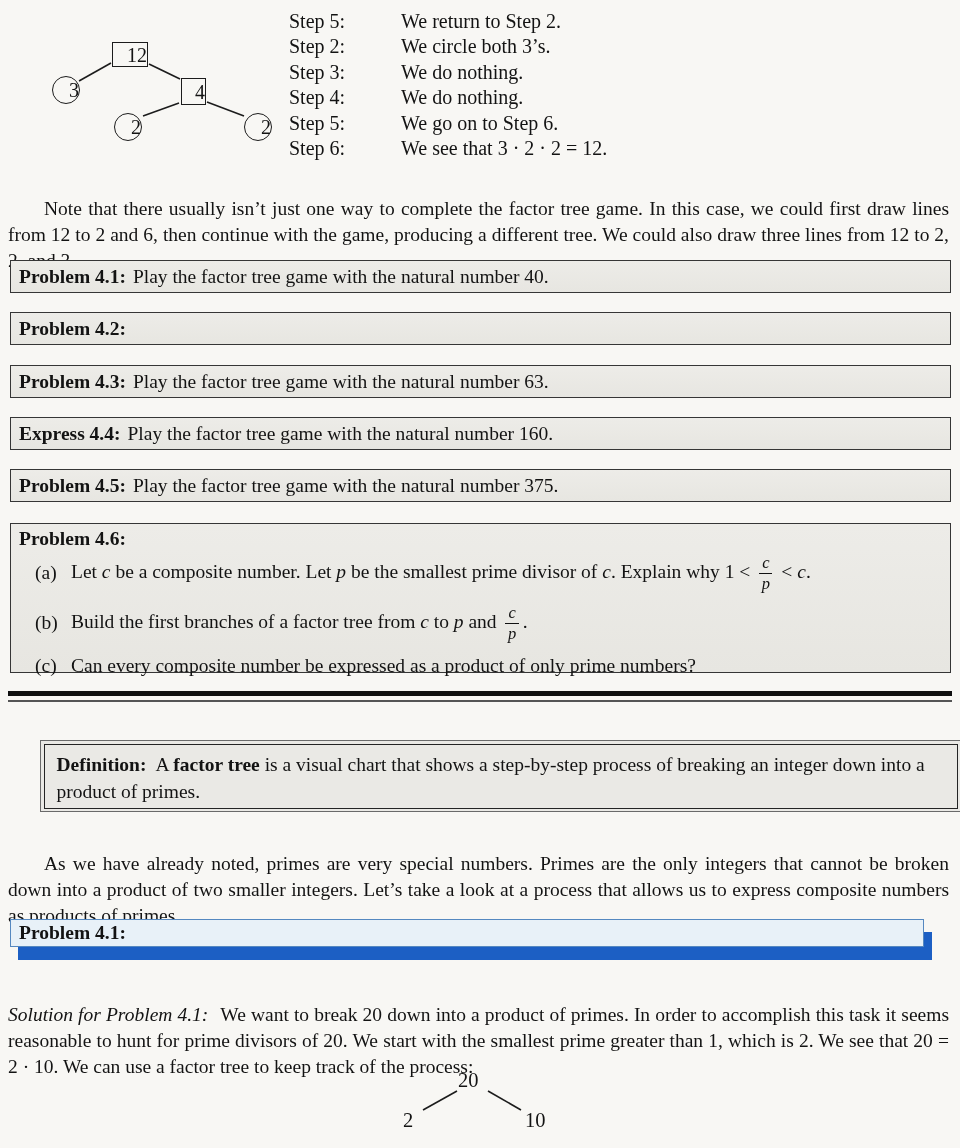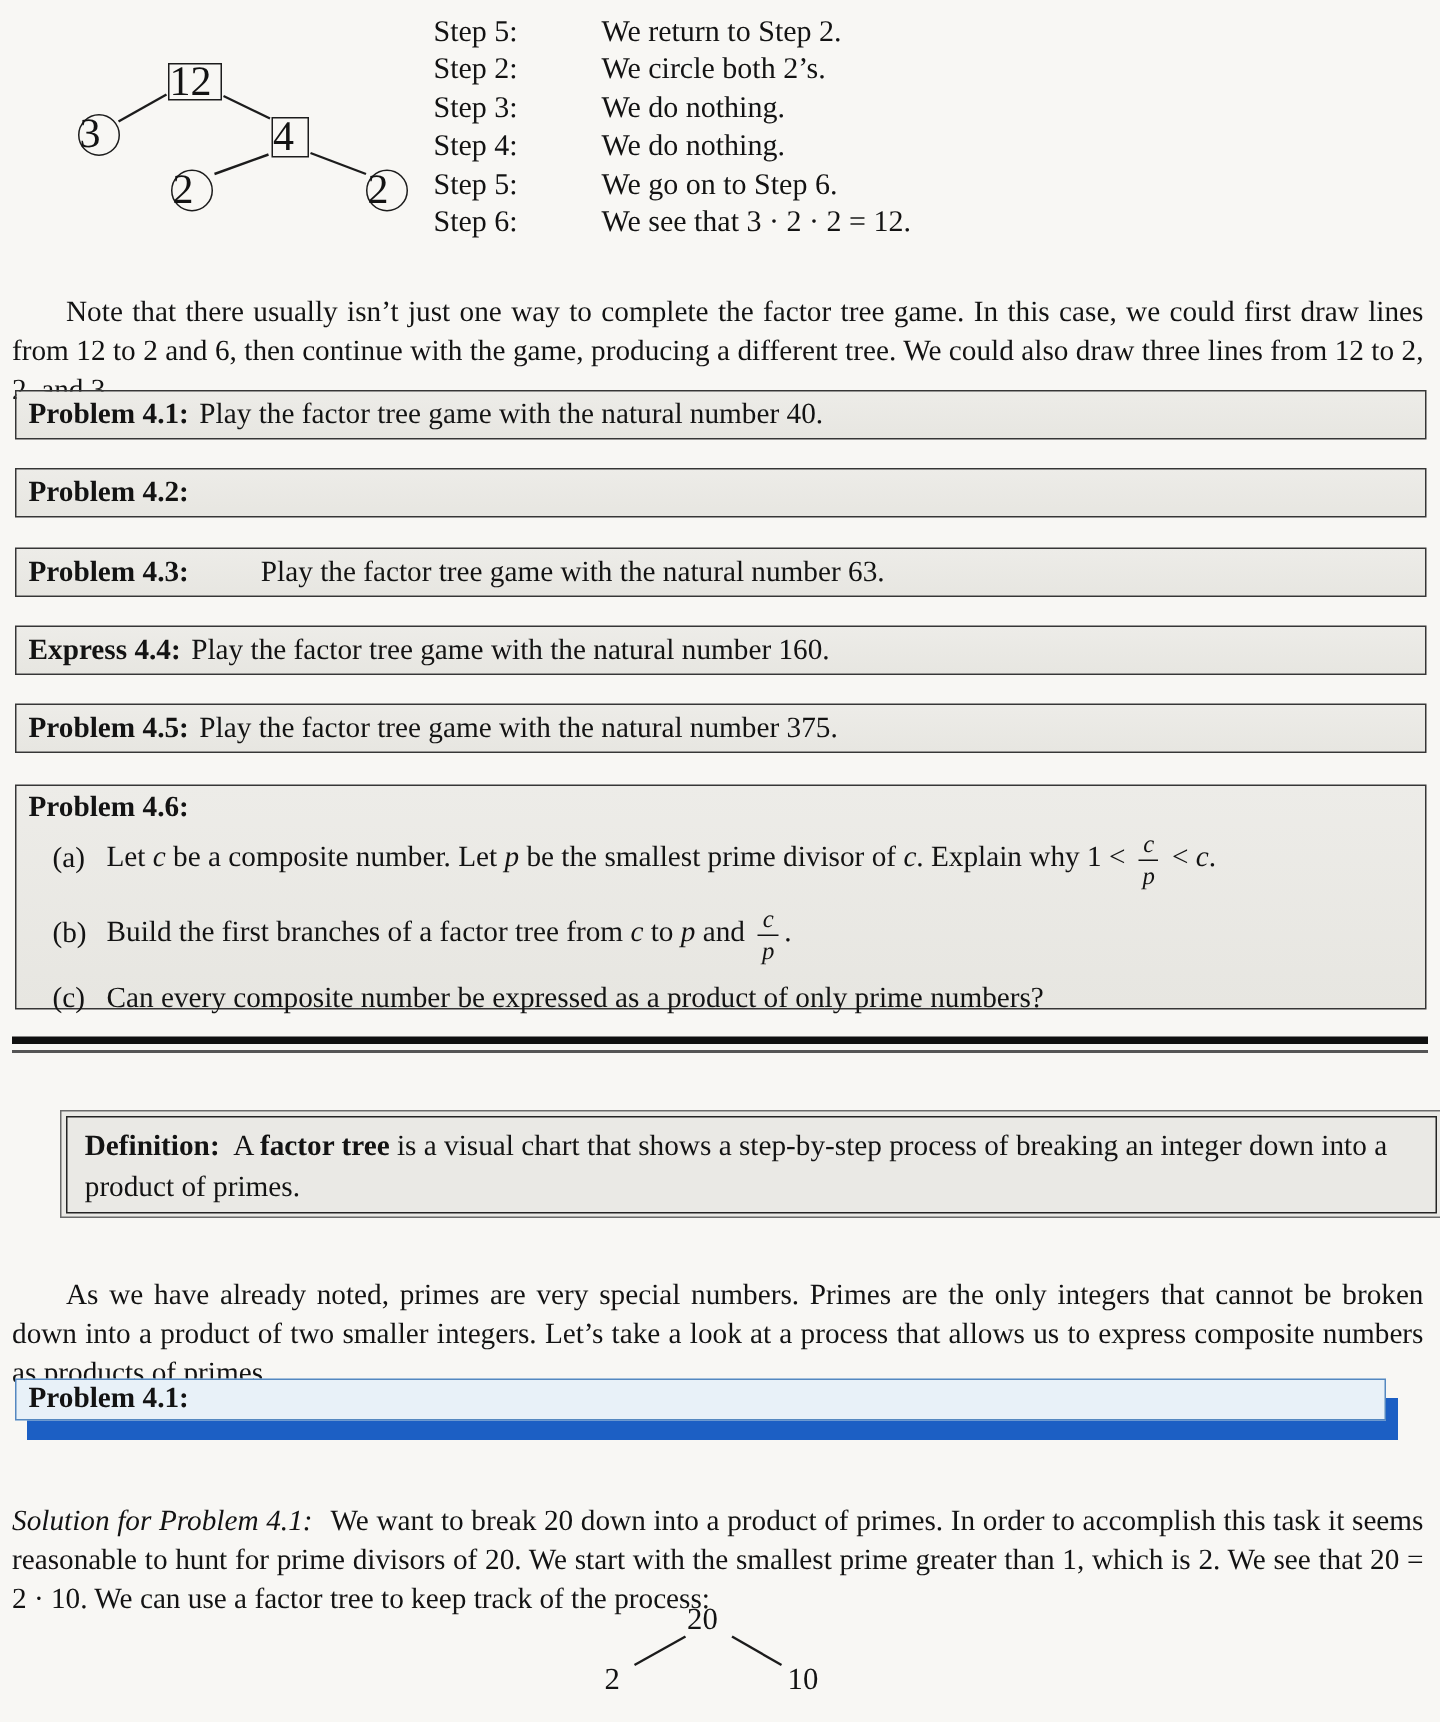--- a/index.html
+++ b/index.html
@@ -5,22 +5,22 @@
   html,body{margin:0;padding:0;}
   body{
     width:960px;height:1148px;position:relative;overflow:hidden;
     background:#f8f7f4;
     font-family:"Liberation Serif", serif;
     color:#131313;
   }
   
   .tree{position:absolute;left:0;top:0;width:330px;height:170px;}
   .node{
-    position:absolute;display:flex;align-items:center;justify-content:flex-start;
-    border:1.6px solid #1c1c1c;font-size:28px;line-height:1;background:transparent;
+    position:absolute;display:flex;align-items:center;justify-content:flex-end;
+    border:1.6px solid #1c1c1c;font-size:20px;line-height:1;background:transparent;
     box-sizing:border-box;
   }
   .node.circle{border-radius:50%;}
   svg.lines{position:absolute;left:0;top:0;}
   svg.lines line{stroke:#1c1c1c;stroke-width:1.6;}
   
   .steps{
     position:absolute;left:289px;top:9px;
     display:grid;grid-template-columns:112px auto;
     font-size:20px;line-height:25.4px;
@@ -112,41 +112,41 @@
     </div>
   <div class="node circle" style="left:244px;top:113px;width:28px;height:28px;">
       <span>2</span>
     </div>
 </div>
 
 <div class="steps">
   <span>Step 5:</span>
     <span>We return to Step 2.</span>
   <span>Step 2:</span>
-    <span>We circle both 2’s.</span>
+    <span>We circle both 3’s.</span>
   <span>Step 3:</span>
     <span>We do nothing.</span>
   <span>Step 4:</span>
     <span>We do nothing.</span>
   <span>Step 5:</span>
     <span>We go on to Step 6.</span>
   <span>Step 6:</span>
     <span>We see that 3 · 2 · 2 = 12.</span>
 </div>
 
 <p class="para indent" style="top:176px;">Note that there usually isn’t just one way to complete the factor tree game. In this case, we could first draw lines from 12 to 2 and 6, then continue with the game, producing a different tree. We could also draw three lines from 12 to 2, 2, and 3.</p>
 
 <div class="pbox" style="top:260px;">
   <b>Problem 4.1:</b>
     <span>Play the factor tree game with the natural number 40.</span>
 </div>
 <div class="pbox" style="top:312px;">
   <b>Problem 4.2:</b>
 </div>
-<div class="pbox" style="top:365px;gap:41px;">
+<div class="pbox" style="top:365px;">
   <b>Problem 4.3:</b>
     <span>Play the factor tree game with the natural number 63.</span>
 </div>
 <div class="pbox" style="top:417px;">
   <b>Express 4.4:</b>
     <span>Play the factor tree game with the natural number 160.</span>
 </div>
 <div class="pbox" style="top:469px;">
   <b>Problem 4.5:</b>
     <span>Play the factor tree game with the natural number 375.</span>

